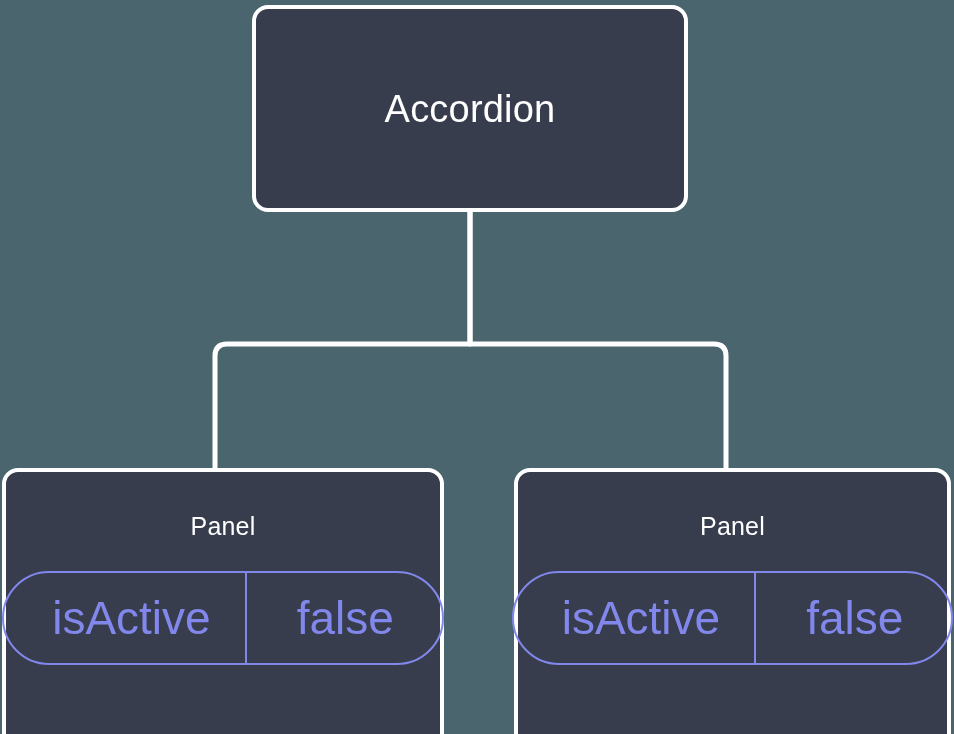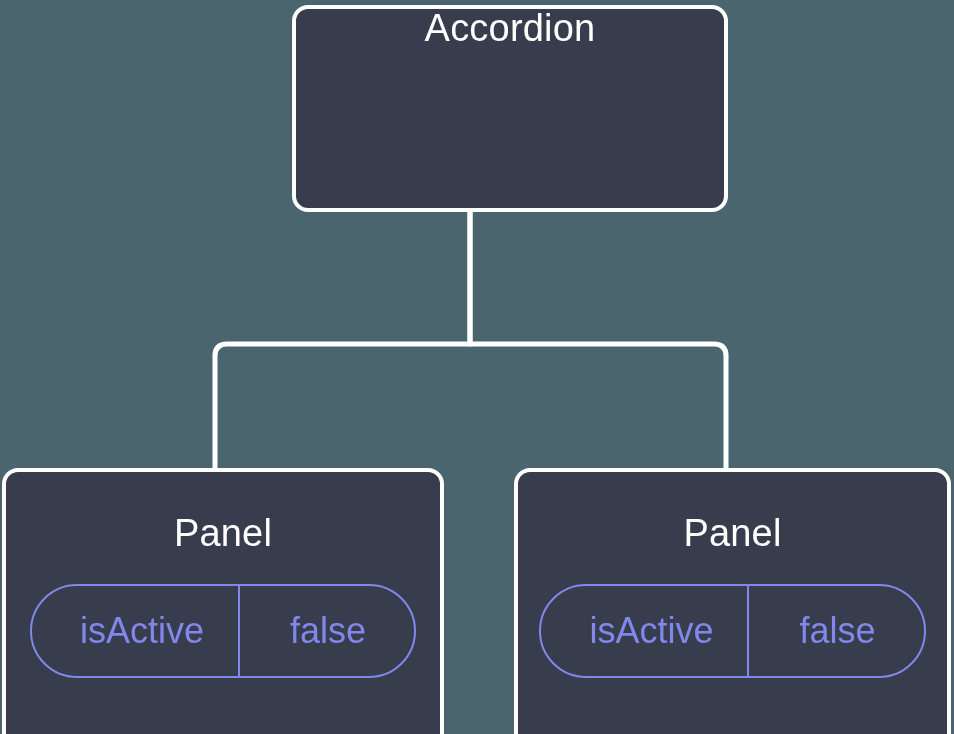--- a/index.html
+++ b/index.html
@@ -43,61 +43,61 @@
     display: flex;
     flex-direction: column;
     align-items: center;
   }
 
   .node-root {
     left: 252px;
     top: 5px;
     width: 436px;
     height: 207px;
-    margin-left: 40px;
+    justify-content: center;
   }
 
   .node-child {
     top: 468px;
     height: 300px; 
     justify-content: flex-start;
     padding-top: 42px;
   }
 
   .node-child-left  { left: 2px;   width: 442px; }
   .node-child-right { left: 514px; width: 437px; }
 
   .node-title {
     color: #ffffff;
     font-weight: 400;
     letter-spacing: 0.2px;
     line-height: 1;
     white-space: nowrap;
   }
   .node-root .node-title   { font-size: 38px; }
-  .node-child .node-title  { font-size: 38px; }
+  .node-child .node-title  { font-size: 25px; }
 
   
   .prop-pill {
     margin-top: 32px;
     height: 94px;
     box-sizing: border-box;
     display: flex;
     align-items: stretch;
     border: 2px solid #8287ec;
     border-radius: 47px;
     background: transparent;
     overflow: hidden;
   }
   .prop-key, .prop-val {
     display: flex;
     align-items: center;
     justify-content: center;
     color: #8287ec;
-    font-size: 36px;
+    font-size: 46px;
     line-height: 1;
     white-space: nowrap;
   }
   .prop-key {
     padding: 0 34px 0 48px;
     border-right: 2px solid #8287ec;
   }
   .prop-val {
     padding: 0 48px 0 34px;
     margin-left: 16px;

